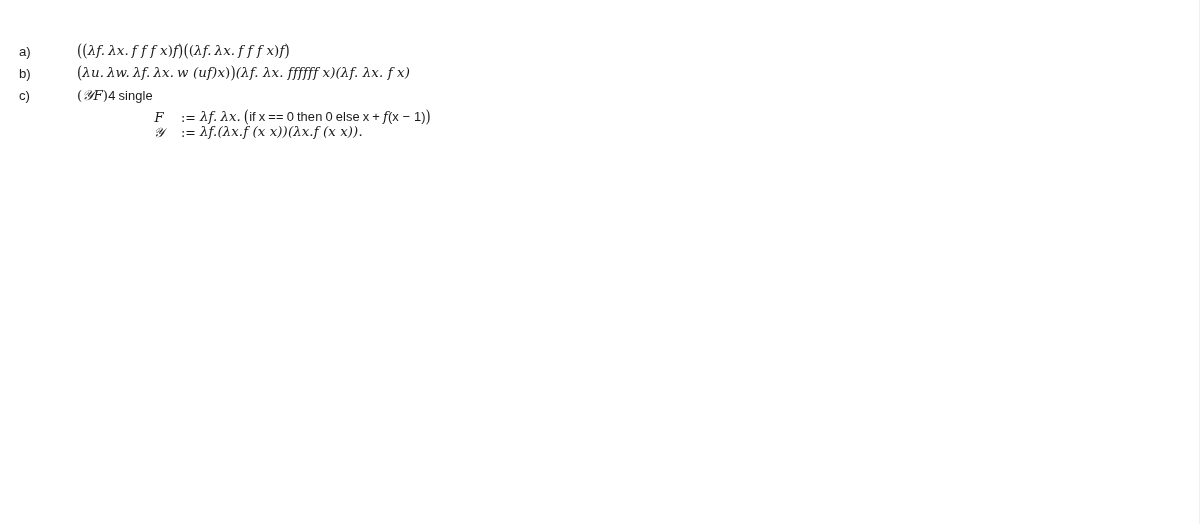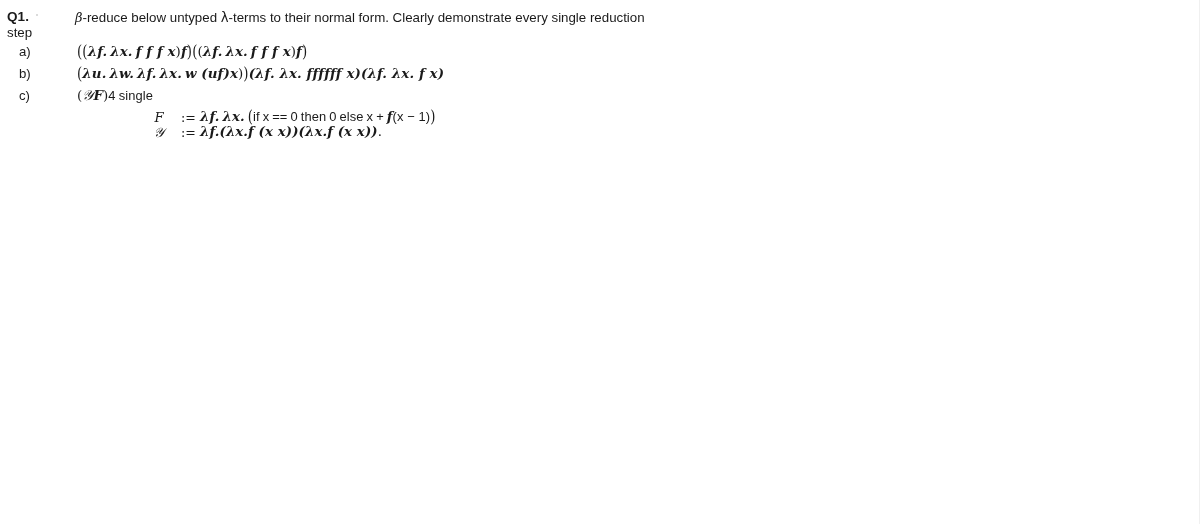--- a/index.html
+++ b/index.html
@@ -101,21 +101,21 @@
     font-size: 13.4px;
     white-space: nowrap;
     letter-spacing: 0.1px;
   }
 
   .item-a { top: 44px; }
   .item-b { top: 66px; }
   .item-c { top: 88px; }
 
   
-  .mvar    { font-style: italic; font-family: "DejaVu Serif", serif; font-weight: bold; }
+  .mvar    { font-style: italic; font-family: "DejaVu Serif", serif; }
   .mrm     { font-style: normal; font-family: "Liberation Sans", sans-serif; font-size: 12.9px; }
   .mscript { font-style: italic; font-family: "DejaVu Serif", serif; font-size: 14px; }
   .paren-big {
     font-family: "DejaVu Serif", serif;
     font-style: normal;
     display: inline-block;
     transform: scaleY(1.28);
     transform-origin: center;
   }
   .sp   { display: inline-block; width: 3px; }
@@ -162,28 +162,20 @@
     white-space: nowrap;
     letter-spacing: 0.1px;
     text-align: center;
   }
 </style>
 </head>
 <body>
 
 <div class="page">
 
-  <div class="q-header">
-    <span class="q-number">Q1.</span>
-    <span class="q-number-dot"></span>
-
-    <span class="q-statement"><span class="greek">β</span><span>-reduce below untyped </span><span class="lam">λ</span><span>-terms to their normal form. Clearly demonstrate every single reduction</span></span>
-
-    <span class="q-continuation">step</span>
-  </div>
 
   <div class="item item-a">
     <span class="item-label">a)</span>
     <span class="item-body"><span class="paren-big">(</span><span class="paren-big">(</span><span class="mvar">λf.</span><span class="sp"></span><span class="mvar">λx.</span><span class="sp"></span><span class="mvar">f f f x</span><span>)</span><span class="mvar">f</span><span class="paren-big">)</span><span class="paren-big">(</span><span>(</span><span class="mvar">λf.</span><span class="sp"></span><span class="mvar">λx.</span><span class="sp"></span><span class="mvar">f f f x</span><span>)</span><span class="mvar">f</span><span class="paren-big">)</span></span>
   </div>
 
   <div class="item item-b">
     <span class="item-label">b)</span>
     <span class="item-body"><span class="paren-big">(</span><span class="mvar">λu.</span><span class="sp"></span><span class="mvar">λw.</span><span class="sp"></span><span class="mvar">λf.</span><span class="sp"></span><span class="mvar">λx.</span><span class="sp"></span><span class="mvar">w (uf)x</span><span>)</span><span class="paren-big">)</span><span class="mvar">(λf. λx. ffffff x)</span><span class="mvar">(λf. λx. f x)</span></span>
   </div>

